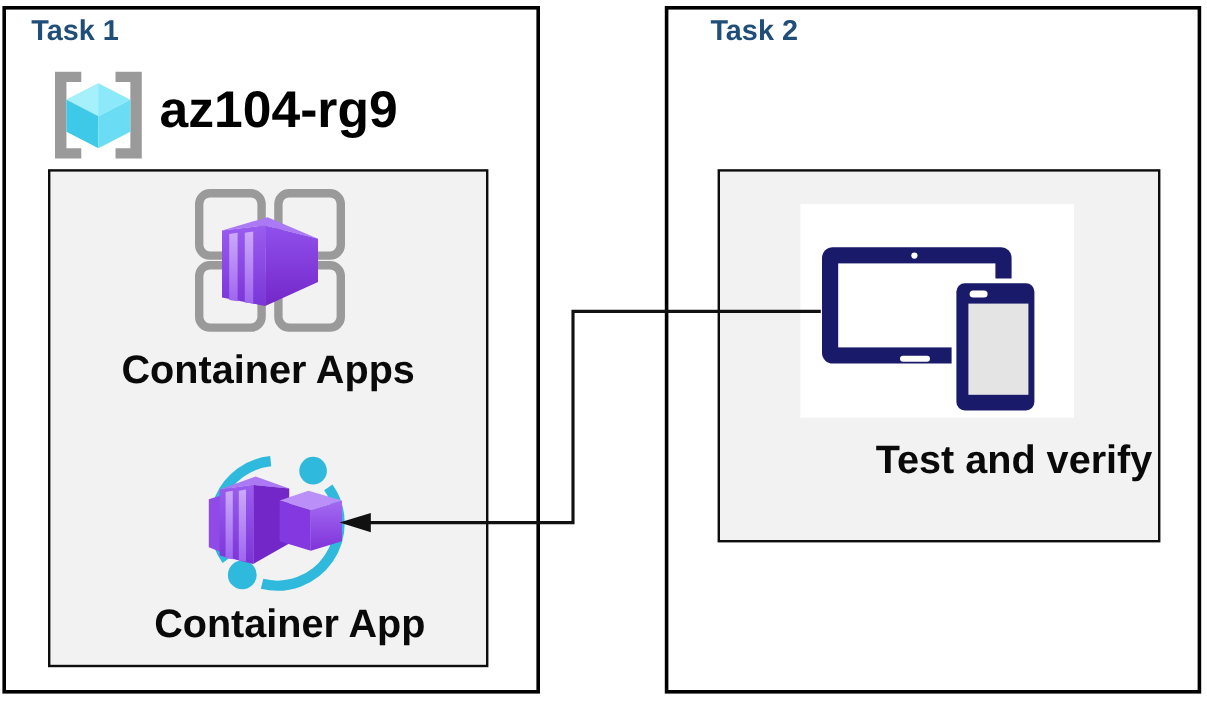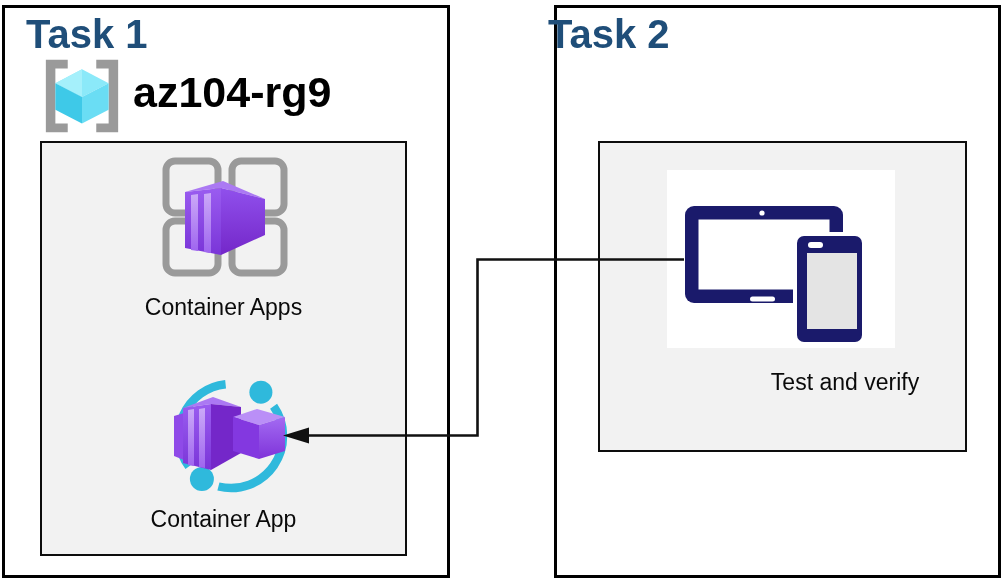--- a/index.html
+++ b/index.html
@@ -12,52 +12,52 @@
   .panel{
     position:absolute;
     background:#fff;
     border:3px solid var(--outer_border,#000);
     box-sizing:border-box;
   }
   #task1-panel{left:2px;top:5px;width:448px;height:573px;}
   #task2-panel{left:554px;top:5px;width:447px;height:573px;}
   .task-title{
     position:absolute;
-    font-size:40px;font-weight:bold;
+    font-size:24px;font-weight:bold;
     color:var(--task_title,#1F4E79);
     letter-spacing:0px;
     white-space:nowrap;
     text-align:right;
   }
   #task1-title{left:26px;top:12px;}
-  #task2-title{left:548px;top:12px;}
+  #task2-title{left:592px;top:12px;}
   .inner-panel{
     position:absolute;
     background:var(--panel_bg,#F2F2F2);
     border:2px solid var(--panel_border,#0d0d0d);
     box-sizing:border-box;
   }
   #task1-inner{left:40px;top:141px;width:367px;height:415px;}
   #task2-inner{left:598px;top:141px;width:369px;height:311px;}
   .icon-abs{position:absolute;}
   #rg-icon{left:36px;top:57px;}
   #rg-name{
     position:absolute;left:133px;top:68px;
     font-size:43px;font-weight:bold;color:#000;white-space:nowrap;
   }
   #env-icon{left:159px;top:154px;}
   .big-label{
     position:absolute;
-    font-size:23px;font-weight:normal;color:#0a0a0a;
+    font-size:33px;font-weight:bold;color:#0a0a0a;
     text-align:center;line-height:37px;
     white-space:nowrap;
   }
   #env-label{left:40px;width:367px;top:289px;}
   #app-icon{left:171px;top:373px;}
-  #app-label{left:40px;width:367px;top:501px;}
+  #app-label{left:40px;width:367px;top:501px;padding-left:18px;}
   #white-card{
     position:absolute;left:667px;top:170px;width:228px;height:178px;
     background:#ffffff;
   }
   #devices-icon{left:676px;top:176px;}
   #test-label{left:632px;width:426px;top:364px;text-align:center;}
   #connector{
     position:absolute;left:0;top:0;width:1006px;height:584px;
     pointer-events:none;
   }

